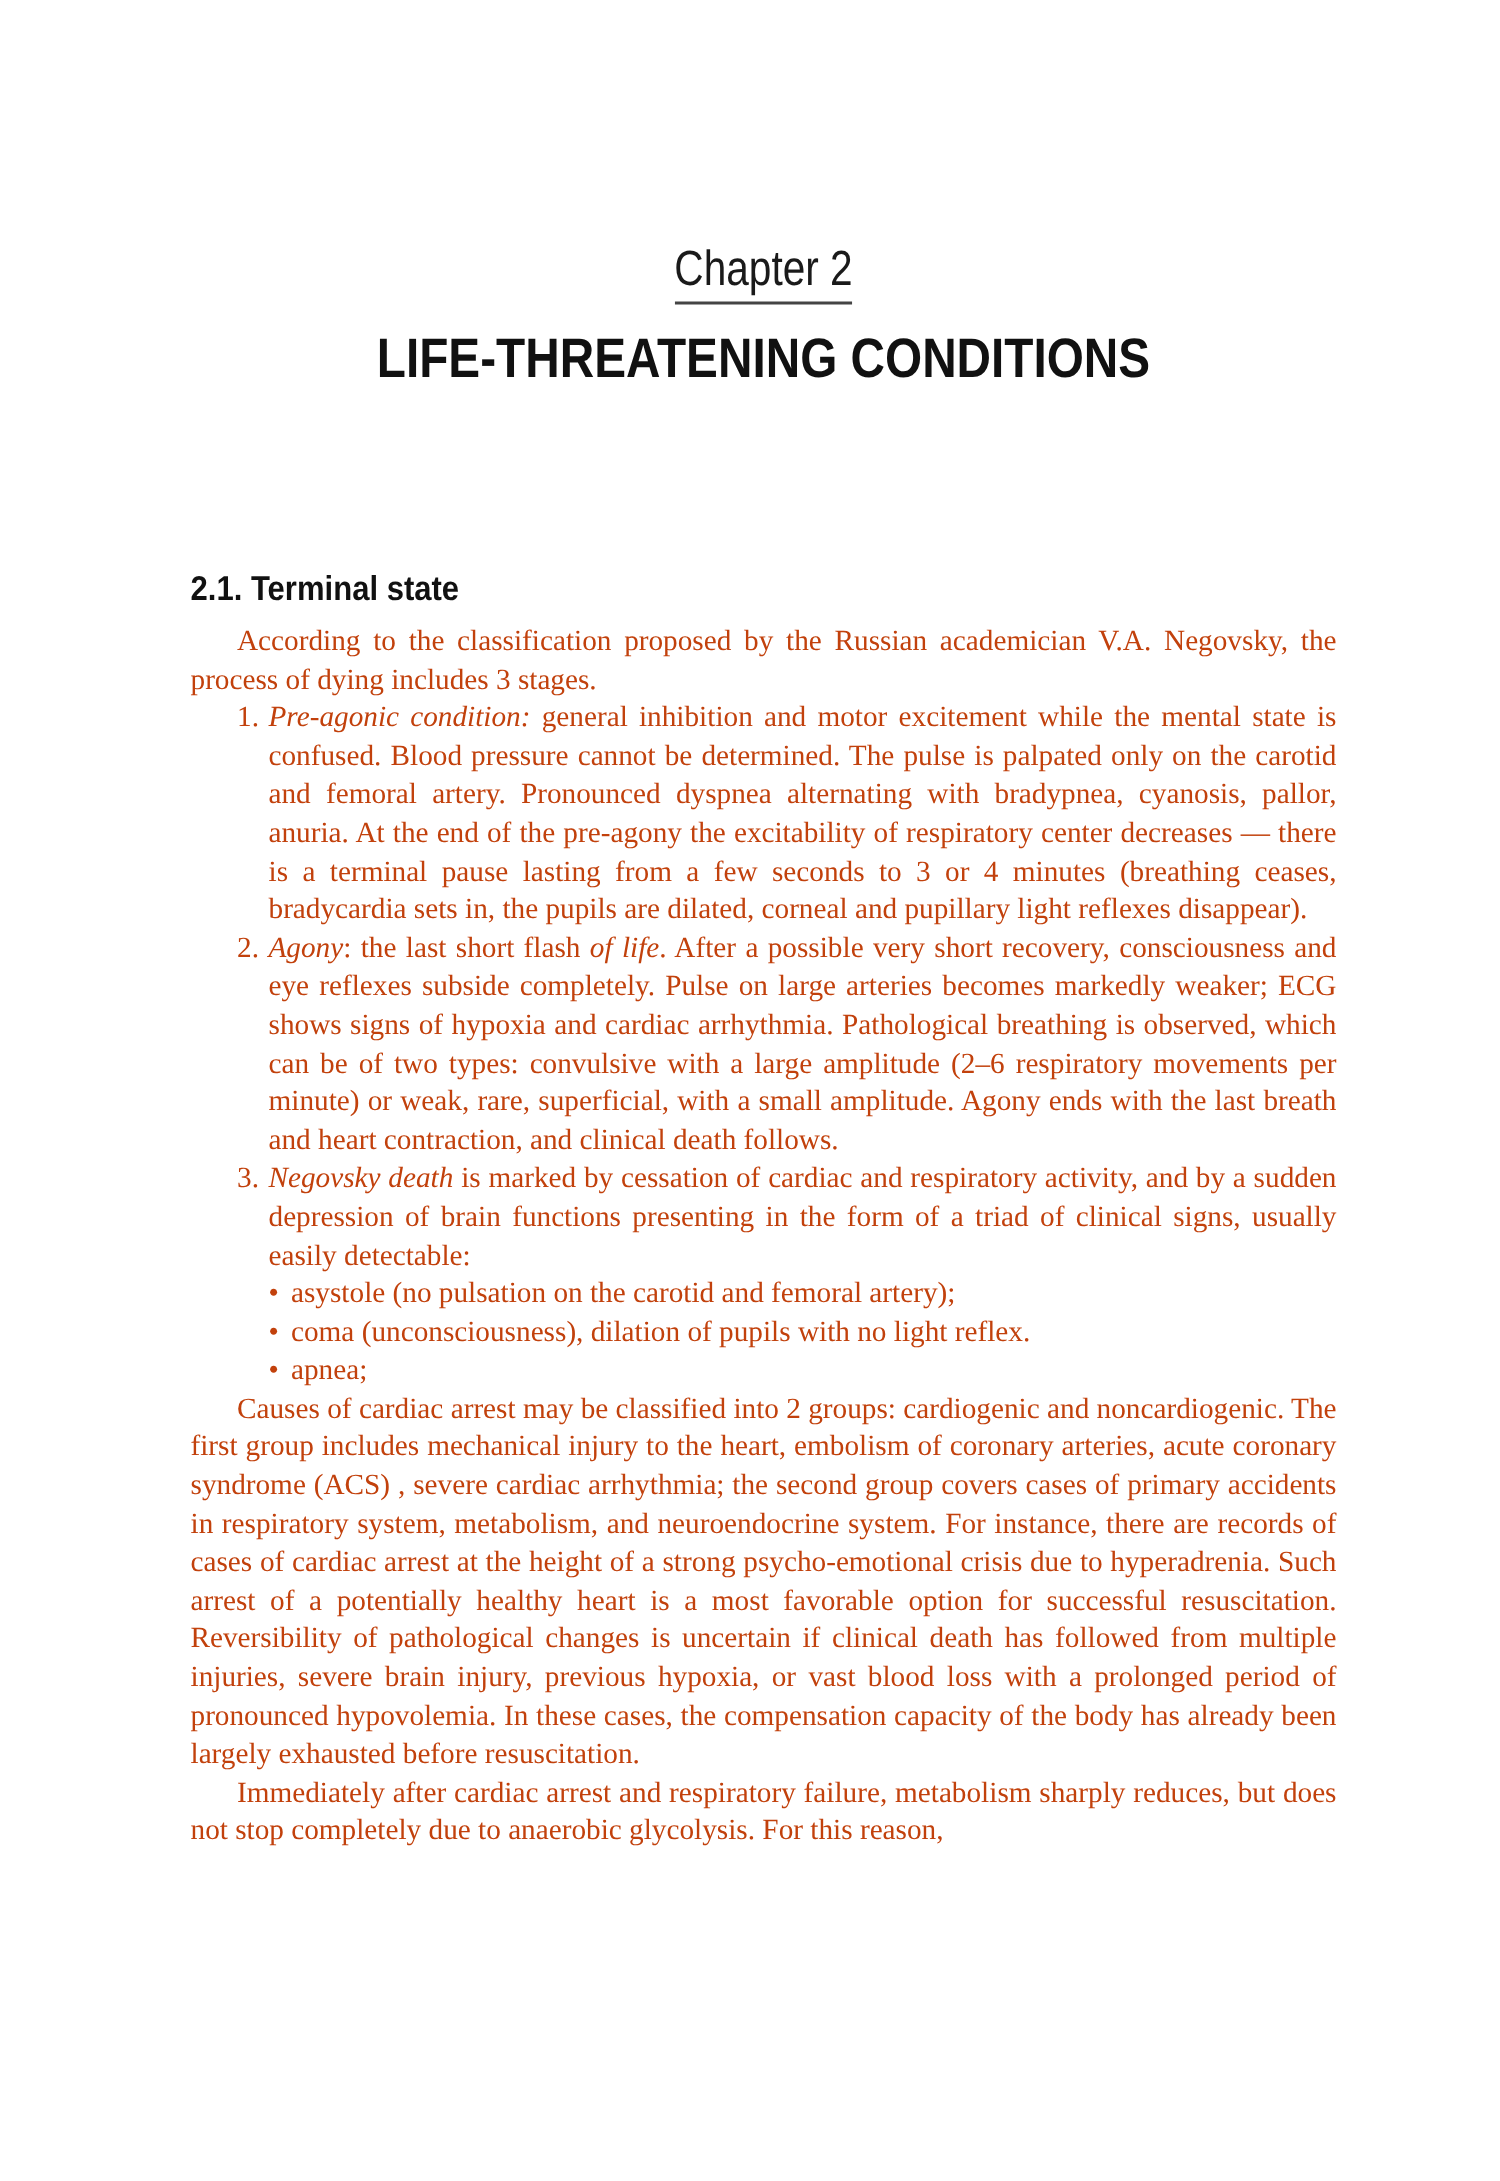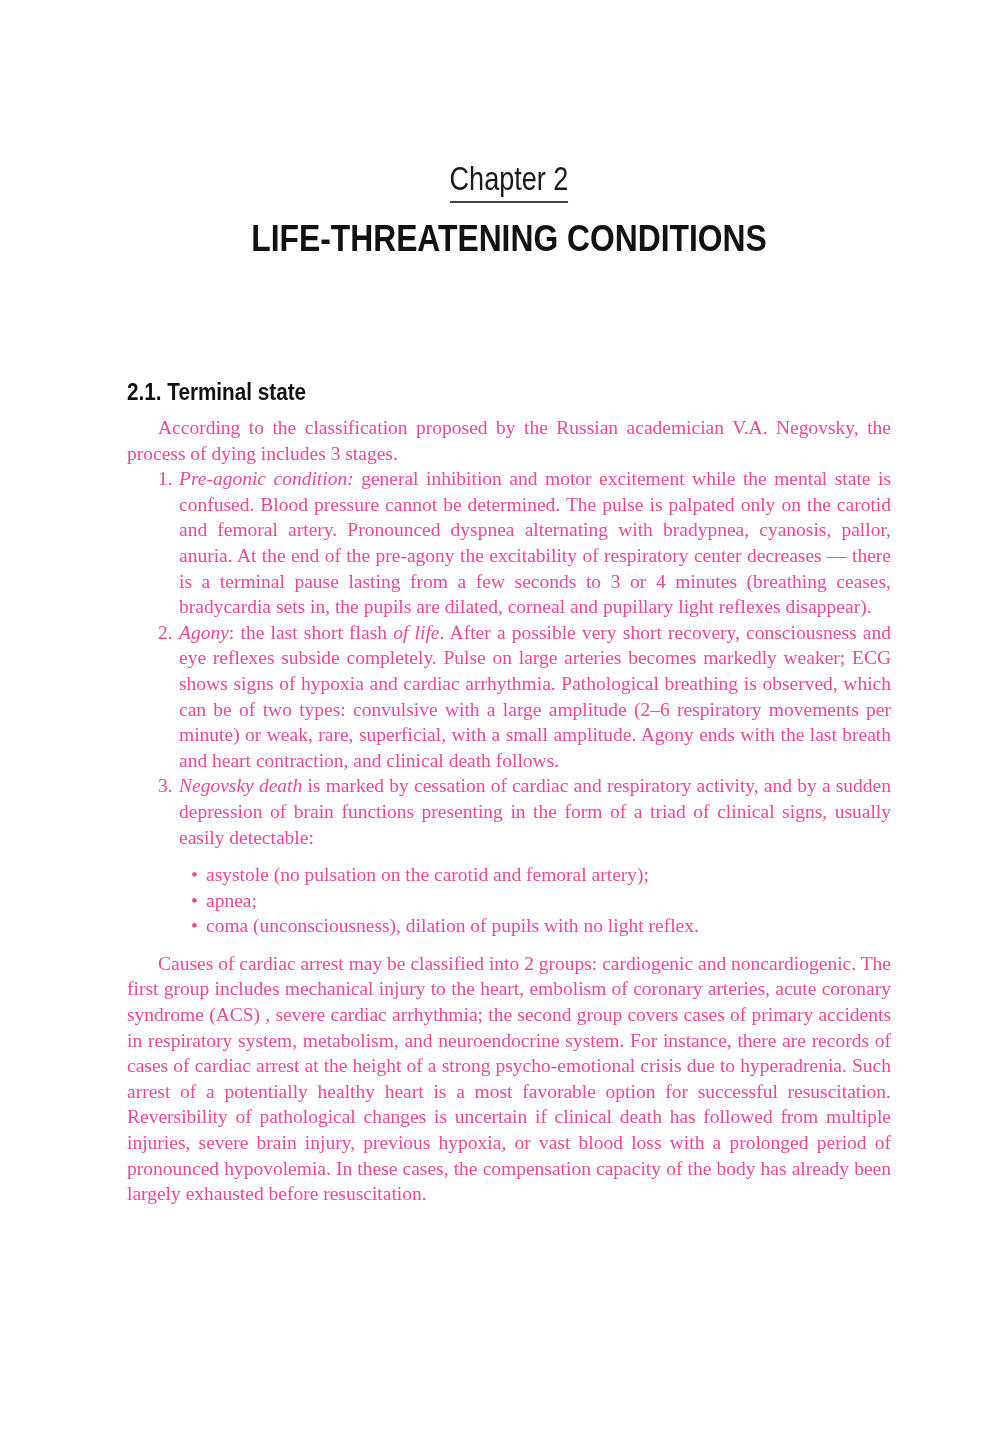--- a/index.html
+++ b/index.html
@@ -17,27 +17,27 @@
     transform: scaleX(0.86); color: #111;
   }
   .section-heading {
     position: absolute; top: 379px; left: 0;
     font-family: "Liberation Sans", sans-serif; font-size: 23px; font-weight: bold;
     transform-origin: left center; transform: scaleX(0.9); color: #111;
   }
   .body-text {
     position: absolute; top: 415px; left: 0; width: 764px;
     font-family: "Liberation Serif", serif; font-size: 19.5px; line-height: 25.6px;
-    text-align: justify; color: #ec4899;
+    text-align: justify; color: #c2410c;
   }
   .body-text p { margin: 0; text-indent: 31px; }
   .body-text ol { margin: 0; padding: 0; list-style: none; }
   .body-text ol li { position: relative; padding-left: 52px; }
   .body-text ol li .num { position: absolute; left: 31px; top: 0; }
-  .body-text ul { margin: 12px; padding: 0; list-style: none; }
+  .body-text ul { margin: 0; padding: 0; list-style: none; }
   .body-text ul li { position: relative; padding-left: 15px; text-align: left; }
   .body-text ul li::before { content: "\2022"; position: absolute; left: 0; }
   em { }
 </style>
 </head>
 <body>
 
 <div class="page">
   <div class="chapter-label"><span>Chapter 2</span></div>
   <div class="chapter-title">LIFE-THREATENING CONDITIONS</div>
@@ -51,21 +51,22 @@
       <li>
         <span class="num">1.</span><em>Pre-agonic condition:</em><span> general inhibition and motor excitement while the mental state is confused. Blood pressure cannot be determined. The pulse is palpated only on the carotid and femoral artery. Pronounced dyspnea alternating with bradypnea, cyanosis, pallor, anuria. At the end of the pre-agony the excitability of respiratory center decreases — there is a terminal pause lasting from a few seconds to 3 or 4 minutes (breathing ceases, bradycardia sets in, the pupils are dilated, corneal and pupillary light reflexes disappear).</span>
       </li>
       <li>
         <span class="num">2.</span><em>Agony</em><span>: the last short flash </span><em>of life</em><span>. After a possible very short recovery, consciousness and eye reflexes subside completely. Pulse on large arteries becomes markedly weaker; ECG shows signs of hypoxia and cardiac arrhythmia. Pathological breathing is observed, which can be of two types: convulsive with a large amplitude (2–6 respiratory movements per minute) or weak, rare, superficial, with a small amplitude. Agony ends with the last breath and heart contraction, and clinical death follows.</span>
       </li>
       <li>
         <span class="num">3.</span><em>Negovsky death</em><span> is marked by cessation of cardiac and respiratory activity, and by a sudden depression of brain functions presenting in the form of a triad of clinical signs, usually easily detectable:</span>
         <ul>
           <li>asystole (no pulsation on the carotid and femoral artery);</li>
+          <li>coma (unconsciousness), dilation of pupils with no light reflex.</li>
           <li>apnea;</li>
-          <li>coma (unconsciousness), dilation of pupils with no light reflex.</li>
         </ul>
       </li>
     </ol>
 
     <p>Causes of cardiac arrest may be classified into 2 groups: cardiogenic and noncardiogenic. The first group includes mechanical injury to the heart, embolism of coronary arteries, acute coronary syndrome (ACS) , severe cardiac arrhythmia; the second group covers cases of primary accidents in respiratory system, metabolism, and neuroendocrine system. For instance, there are records of cases of cardiac arrest at the height of a strong psycho-emotional crisis due to hyperadrenia. Such arrest of a potentially healthy heart is a most favorable option for successful resuscitation. Reversibility of pathological changes is uncertain if clinical death has followed from multiple injuries, severe brain injury, previous hypoxia, or vast blood loss with a prolonged period of pronounced hypovolemia. In these cases, the compensation capacity of the body has already been largely exhausted before resuscitation.</p>
+    <p>Immediately after cardiac arrest and respiratory failure, metabolism sharply reduces, but does not stop completely due to anaerobic glycolysis. For this reason,</p>
   </div>
 </div>
 
 </body></html>

